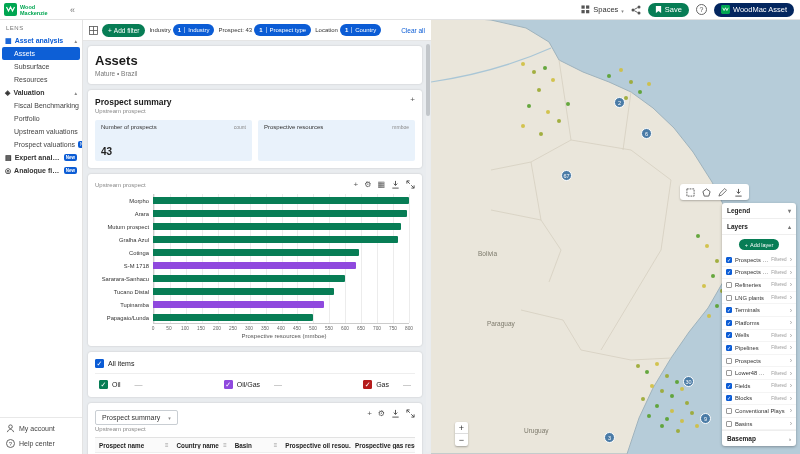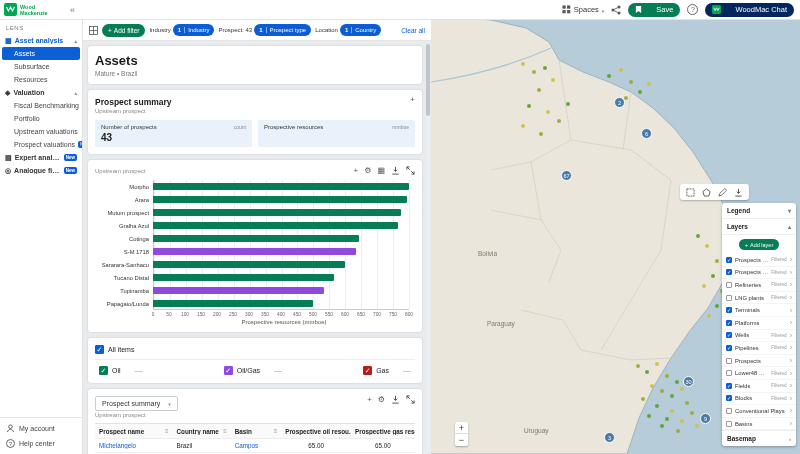--- a/index.html
+++ b/index.html
@@ -7,21 +7,21 @@
 
   
   .topbar{position:absolute;top:0;left:0;width:800px;height:20px;background:#fff;border-bottom:1px solid #e3e3e3;display:flex;align-items:center;z-index:60;padding:0 4px}
   .brand{display:flex;align-items:center;gap:3px;width:62px}
   .brand-text{display:flex;flex-direction:column;line-height:6px;font-size:5.5px;font-weight:bold;color:#00a651}
   .collapse{color:#777;font-size:9px;margin:0 4px;cursor:pointer}
   .search{display:flex;align-items:center;gap:4px;border:1px solid #cfd4d9;border-radius:8px;height:14px;width:528px;padding:0 6px;background:#fff}
   .search input{border:none;outline:none;font-size:7.5px;width:100%;color:#333;background:transparent}
   .topbar-right{margin-left:auto;display:flex;align-items:center;gap:7px;padding-right:2px}
   .spaces{display:flex;align-items:flex-end;gap:3px;font-size:7.5px;color:#333}
-  .pillbtn{display:flex;align-items:center;gap:14px;border:none;border-radius:9px;height:14px;padding:0 7px;font-size:7.5px;color:#fff;cursor:pointer}
+  .pillbtn{display:flex;align-items:center;gap:3px;border:none;border-radius:9px;height:14px;padding:0 7px;font-size:7.5px;color:#fff;cursor:pointer}
   .save{background:#077d55}
   .chat{background:#03265f}
   .infoc{width:11px;height:11px;border:1px solid #666;border-radius:50%;display:flex;align-items:center;justify-content:center;font-size:7px;color:#555}
 
   
   .sidebar{position:absolute;top:20px;left:0;width:83px;height:434px;background:#fff;border-right:1px solid #e3e3e3;display:flex;flex-direction:column;z-index:50}
   .lens{font-size:6px;letter-spacing:.5px;color:#777;padding:5px 6px 3px}
   .nav{flex:1;overflow:hidden}
   .nav-group{display:flex;align-items:center;gap:3px;padding:3px 5px;font-size:7px;color:#0b5cd5;font-weight:bold;cursor:pointer}
   .nav-group.dark{color:#333}
@@ -54,21 +54,21 @@
   .page-sub{font-size:6.5px;color:#777;margin-top:2px}
   .card-title{font-size:8.5px;font-weight:bold;color:#1a1a1a}
   .card-sub{font-size:6px;color:#888;margin-top:1px}
   .card-icons{position:absolute;top:6px;right:7px;display:flex;gap:6px;align-items:center;color:#555}
   .iconb{font-size:8px;line-height:8px;cursor:pointer;color:#555}
   .stats{display:flex;gap:6px;margin-top:6px}
   .statbox{flex:1;background:#e9f2fb;border-radius:2px;padding:4px 6px}
   .statline{display:flex;justify-content:space-between;align-items:baseline}
   .statlabel{font-size:6px;color:#333}
   .statunit{font-size:5px;color:#888}
-  .statvalue{font-size:10px;font-weight:bold;margin-top:2px}
+  .statvalue{font-size:10px;font-weight:bold;margin-top:16px}
 
   
   .chart{margin-top:6px}
   .chart-body{position:relative}
   .chart-grid{position:absolute;left:58px;right:6px;top:0;bottom:0;border-left:1px solid #ccc;border-bottom:1px solid #ccc}
   .gline{position:absolute;top:0;bottom:0;width:1px;background:#ececec}
   .chart-rows{position:relative}
   .crow{display:flex;align-items:center;height:13px}
   .clabel{width:58px;font-size:5.8px;text-align:right;padding-right:4px;color:#333;white-space:nowrap;overflow:hidden}
   .ctrack{flex:1;margin-right:6px;height:7px;position:relative}
@@ -158,21 +158,21 @@
         <path d="M1 1h6v8L4 6.8 1 9z" fill="#fff"></path>
       </svg>
       <span>Save</span>
     </button>
     <div class="infoc">?</div>
     <button class="pillbtn chat">
       <svg width="9" height="9" viewBox="0 0 13 13">
         <rect x="0" y="0" width="13" height="13" rx="2" fill="#00a651"></rect>
         <path d="M2.5 4l2 4 2-4 2 4 2-4" stroke="#fff" stroke-width="1.2" fill="none"></path>
       </svg>
-      <span>WoodMac Chat</span>
+      <span>WoodMac Asset</span>
     </button>
   </div>
 </div>
 
 <aside class="sidebar">
   <div class="lens">LENS</div>
   <nav class="nav">
       <div class="nav-group">
         <span class="gicon">▦</span>
         <span class="glabel">Asset analysis</span>

